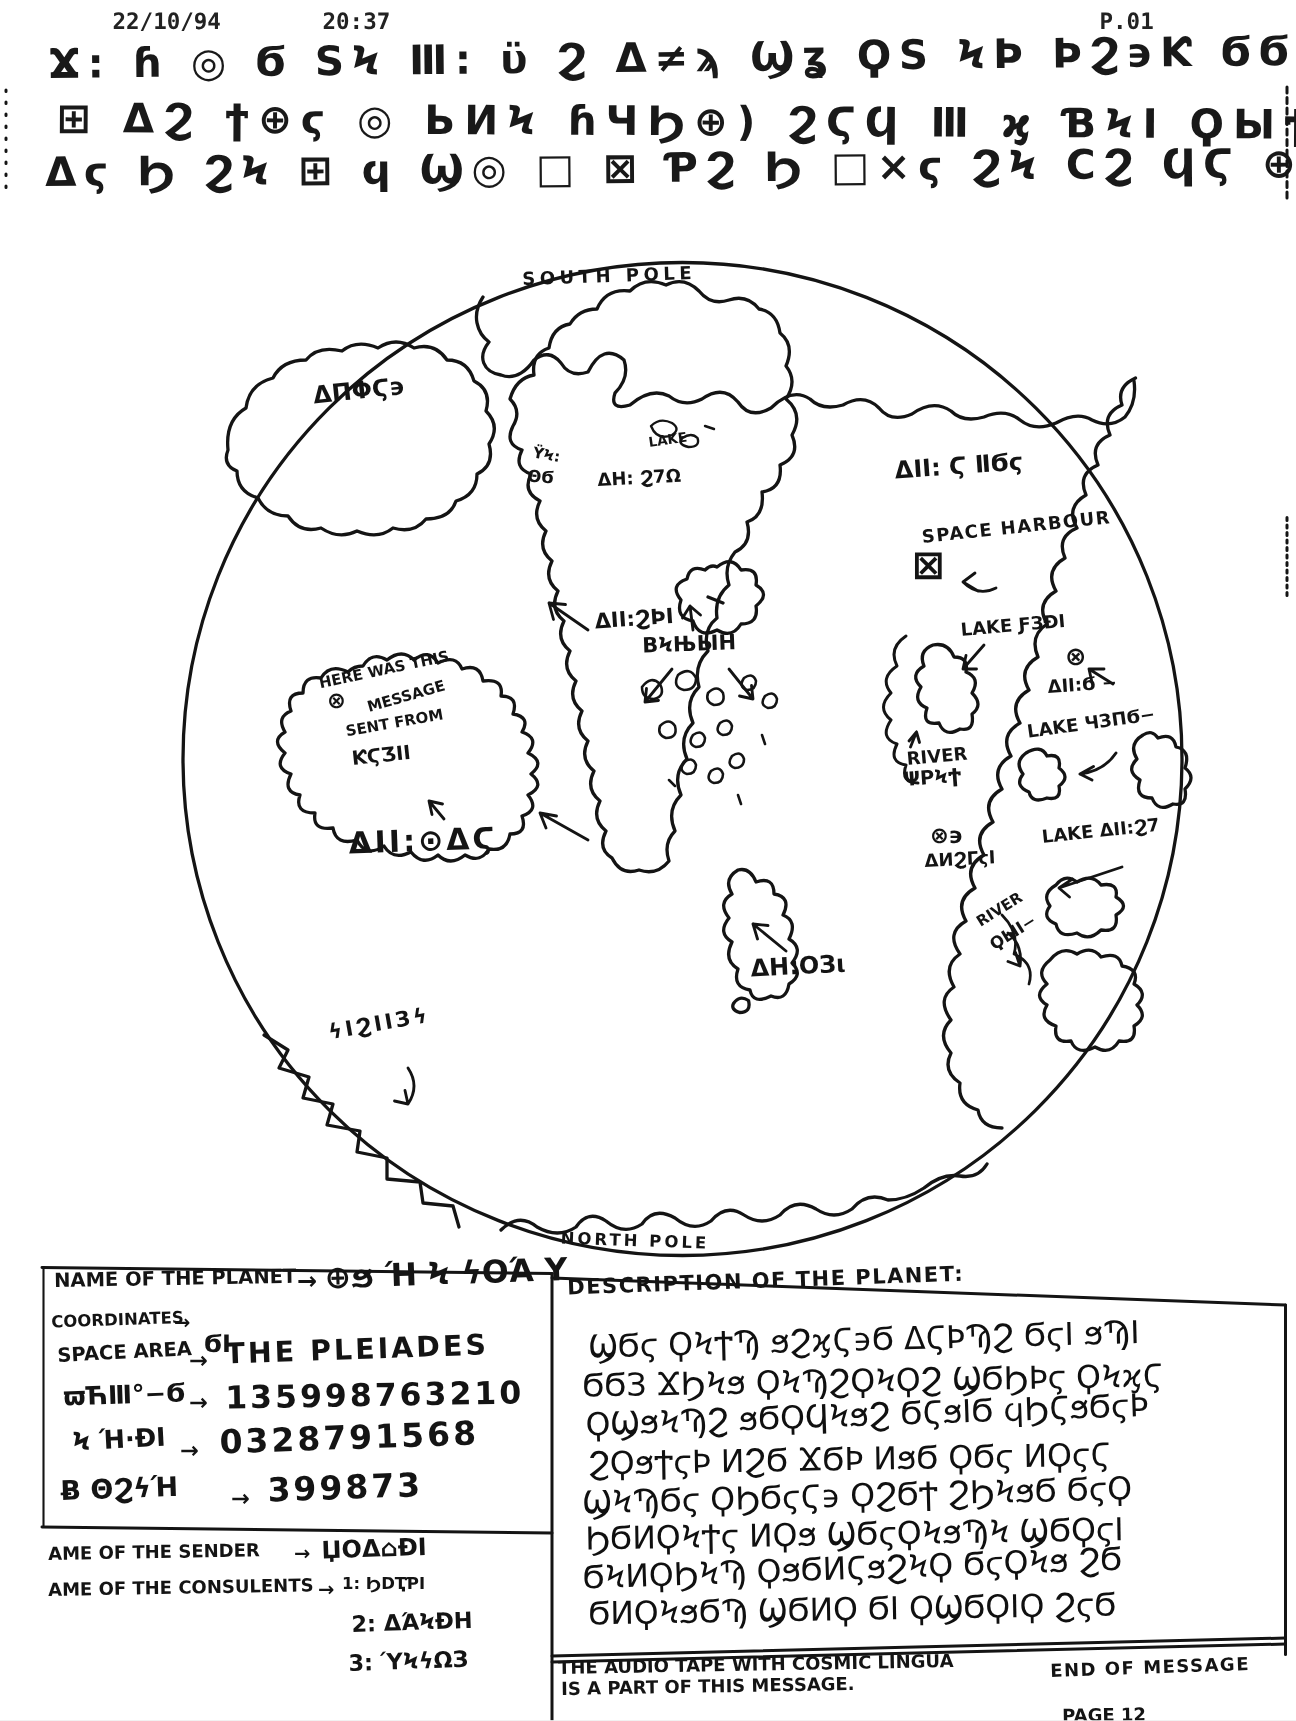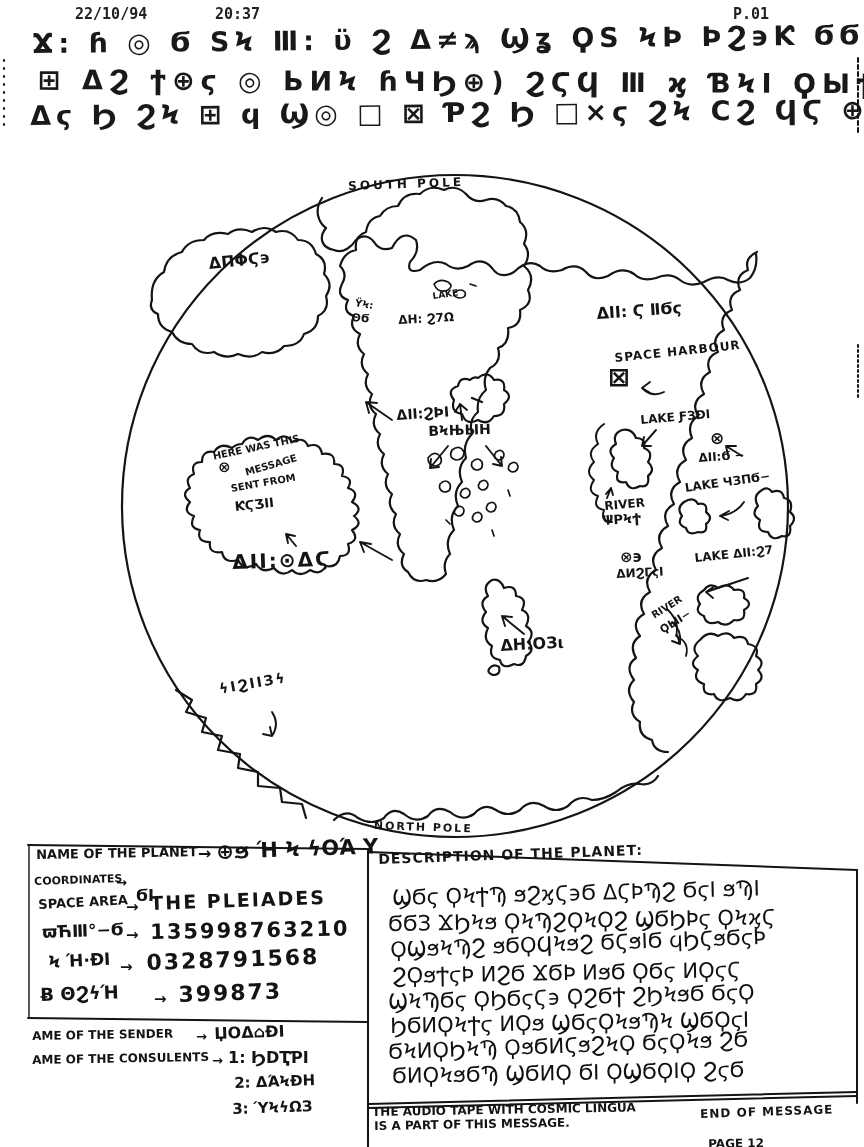--- a/index.html
+++ b/index.html
@@ -159,21 +159,21 @@
   <span class="lbl" style="left:146px;top:952px;font-size:22px;letter-spacing:2px;transform:rotate(-2deg);">0328791568</span>
   <span class="lbl" style="left:40px;top:986px;font-size:18px;transform:rotate(-2deg);">Ƀ ΘϨϟΉ</span>
   <span class="lbl" style="left:154px;top:992px;font-size:15px;">→</span>
   <span class="lbl" style="left:178px;top:984px;font-size:22px;letter-spacing:2px;transform:rotate(-2deg);">399873</span>
 
   <span class="lbl" style="left:32px;top:1030px;font-size:12px;transform:rotate(-1deg);">AME OF THE SENDER</span>
   <span class="lbl" style="left:196px;top:1030px;font-size:13px;">→</span>
   <span class="lbl" style="left:214px;top:1026px;font-size:16px;transform:rotate(-2deg);">ЏΟΔ⌂ƉΙ</span>
   <span class="lbl" style="left:32px;top:1054px;font-size:12px;transform:rotate(-1deg);">AME OF THE CONSULENTS</span>
   <span class="lbl" style="left:212px;top:1054px;font-size:13px;">→</span>
-  <span class="lbl" style="left:228px;top:1050px;font-size:16px;">1: ϦDҬƤΙ</span>
+  <span class="lbl" style="left:228px;top:1050px;font-size:11px;">1: ϦDҬƤΙ</span>
   <span class="lbl" style="left:234px;top:1076px;font-size:15px;transform:rotate(-2deg);">2: ΔΆϞƉΗ</span>
   <span class="lbl" style="left:232px;top:1102px;font-size:15px;transform:rotate(-2deg);">3: ΎϞϟΩЗ</span>
 
   <span class="lbl" style="left:378px;top:852px;font-size:14px;letter-spacing:1px;transform:rotate(-2deg);">DESCRIPTION OF THE PLANET:</span>
   <span class="script" style="left:392px;top:888px;font-size:21px;transform:rotate(-1.5deg);">ϢϬϛ ϘϞϮϠ ϧϨϗϚ϶Ϭ ΔϚϷϠϨ ϬϛΙ ϧϠΙ</span>
   <span class="script" style="left:388px;top:914px;font-size:21px;transform:rotate(-1deg);">ϬϬЗ ϪϦϞϧ ϘϞϠϨϘϞϘϨ ϢϬϦϷϛ ϘϞϗϚ</span>
   <span class="script" style="left:390px;top:940px;font-size:21px;transform:rotate(-2deg);">ϘϢϧϞϠϨ ϧϬϘϤϞϧϨ ϬϚϧΙϬ ϥϦϚϧϬϛϷ</span>
   <span class="script" style="left:392px;top:966px;font-size:21px;transform:rotate(-1deg);">ϨϘϧϮϛϷ ИϨϬ ϪϬϷ ИϧϬ ϘϬϛ ИϘϛϚ</span>
   <span class="script" style="left:388px;top:992px;font-size:21px;transform:rotate(-1.5deg);">ϢϞϠϬϛ ϘϦϬϛϚ϶ ϘϨϬϮ ϨϦϞϧϬ ϬϛϘ</span>
   <span class="script" style="left:390px;top:1016px;font-size:21px;transform:rotate(-1deg);">ϦϬИϘϞϮϛ ИϘϧ ϢϬϛϘϞϧϠϞ ϢϬϘϛΙ</span>

